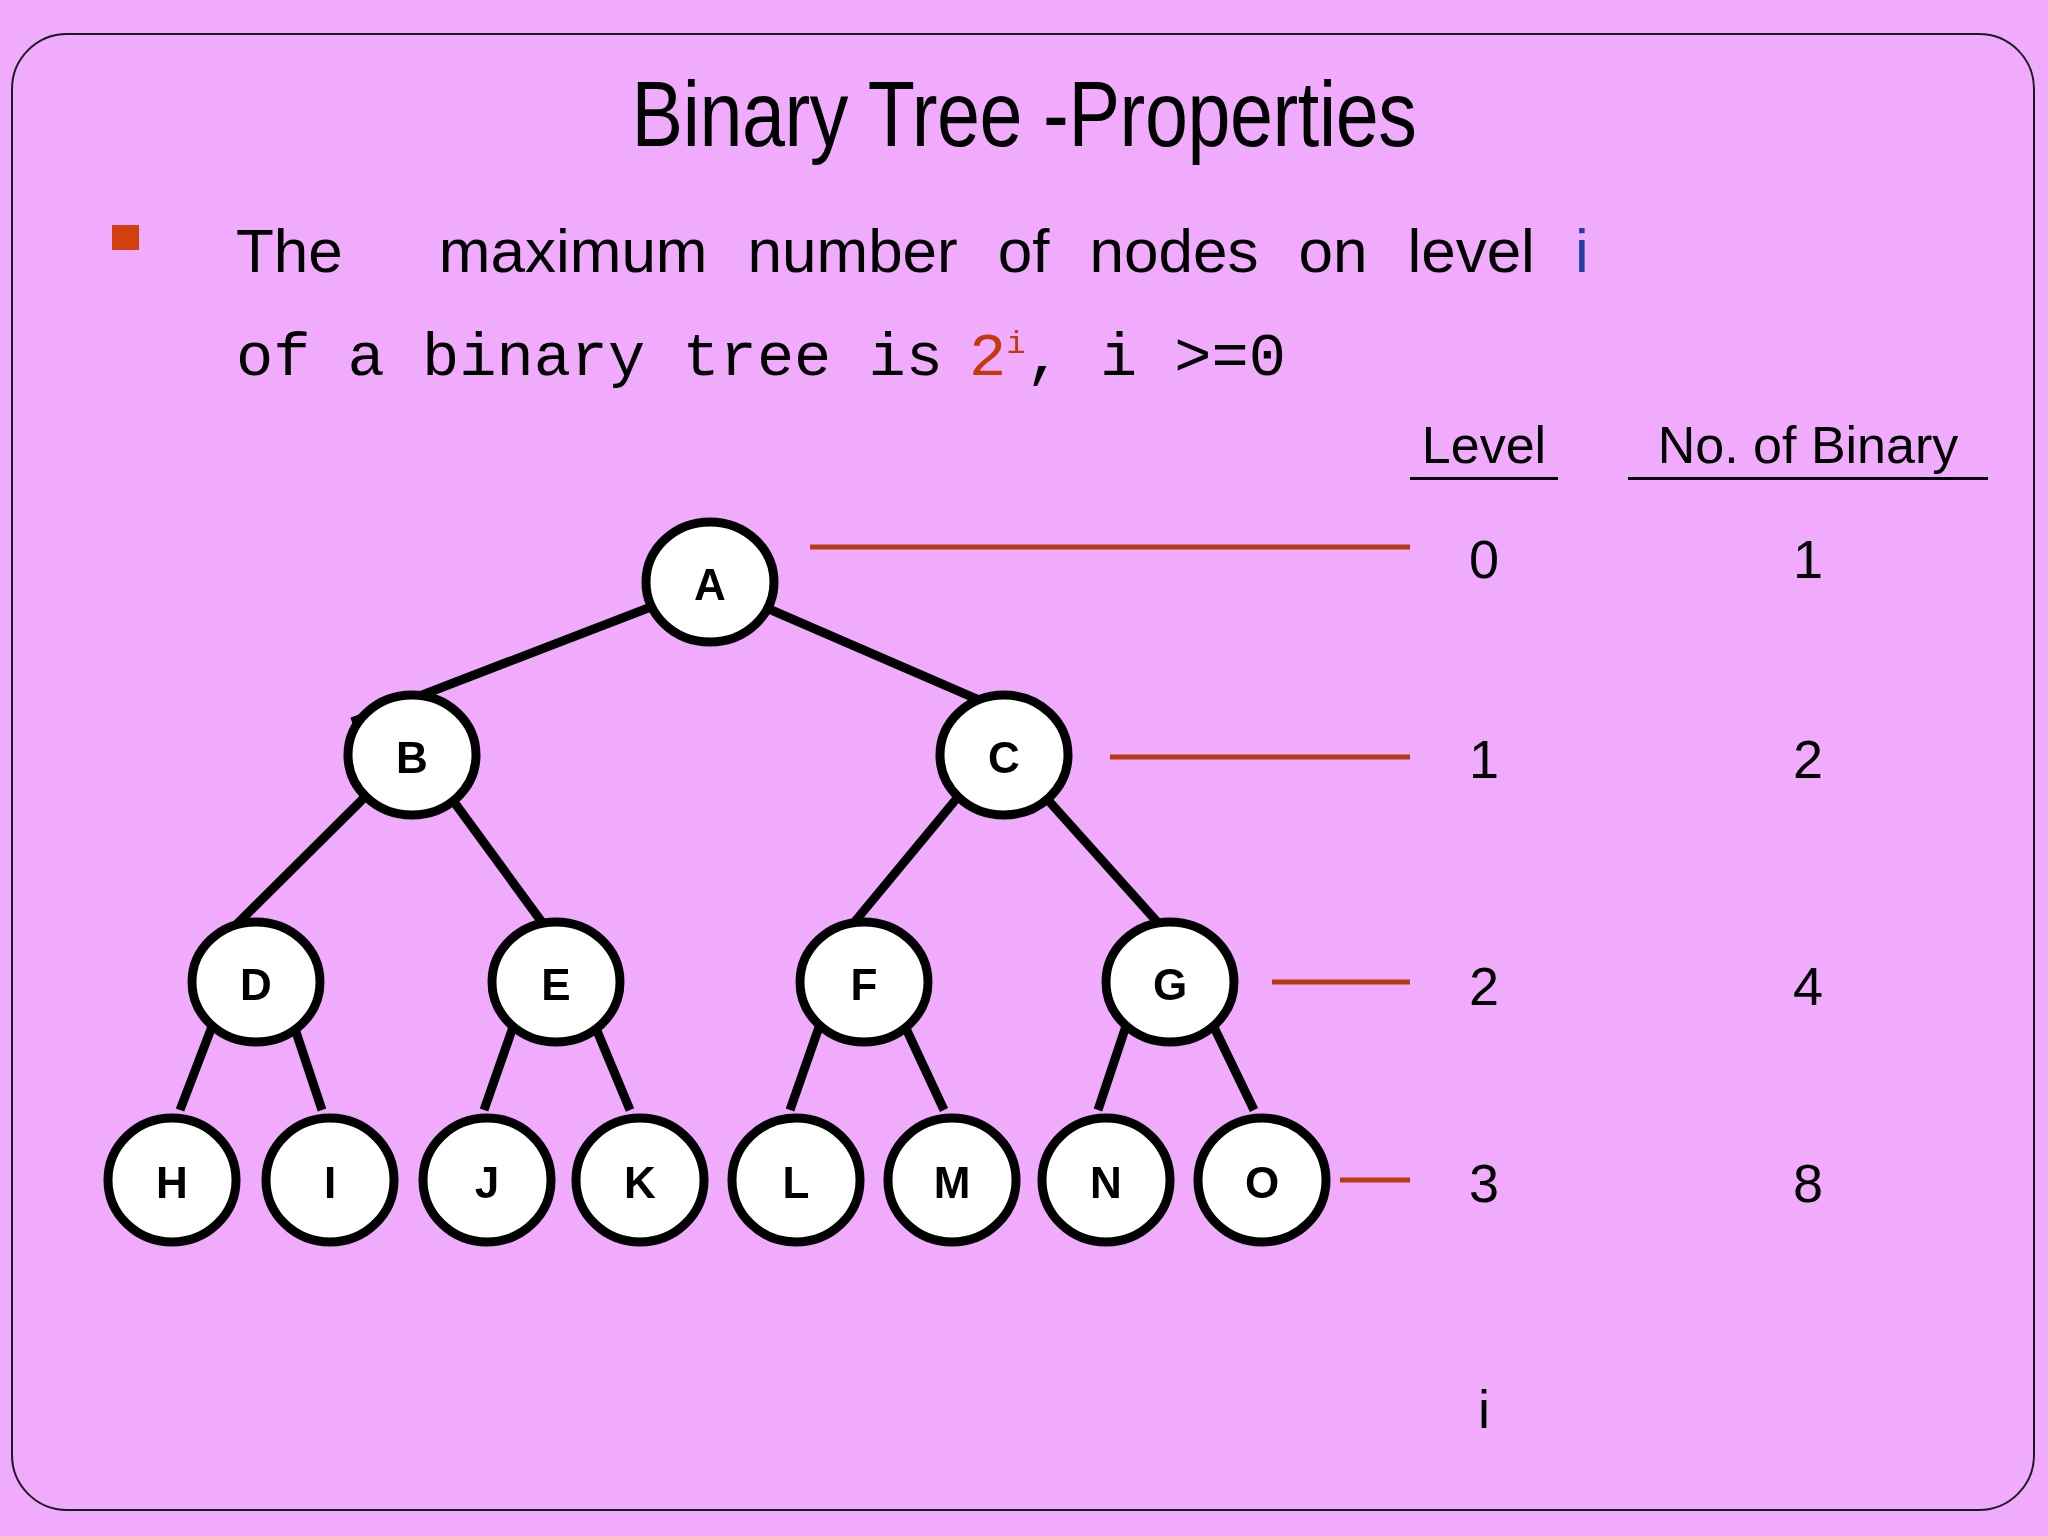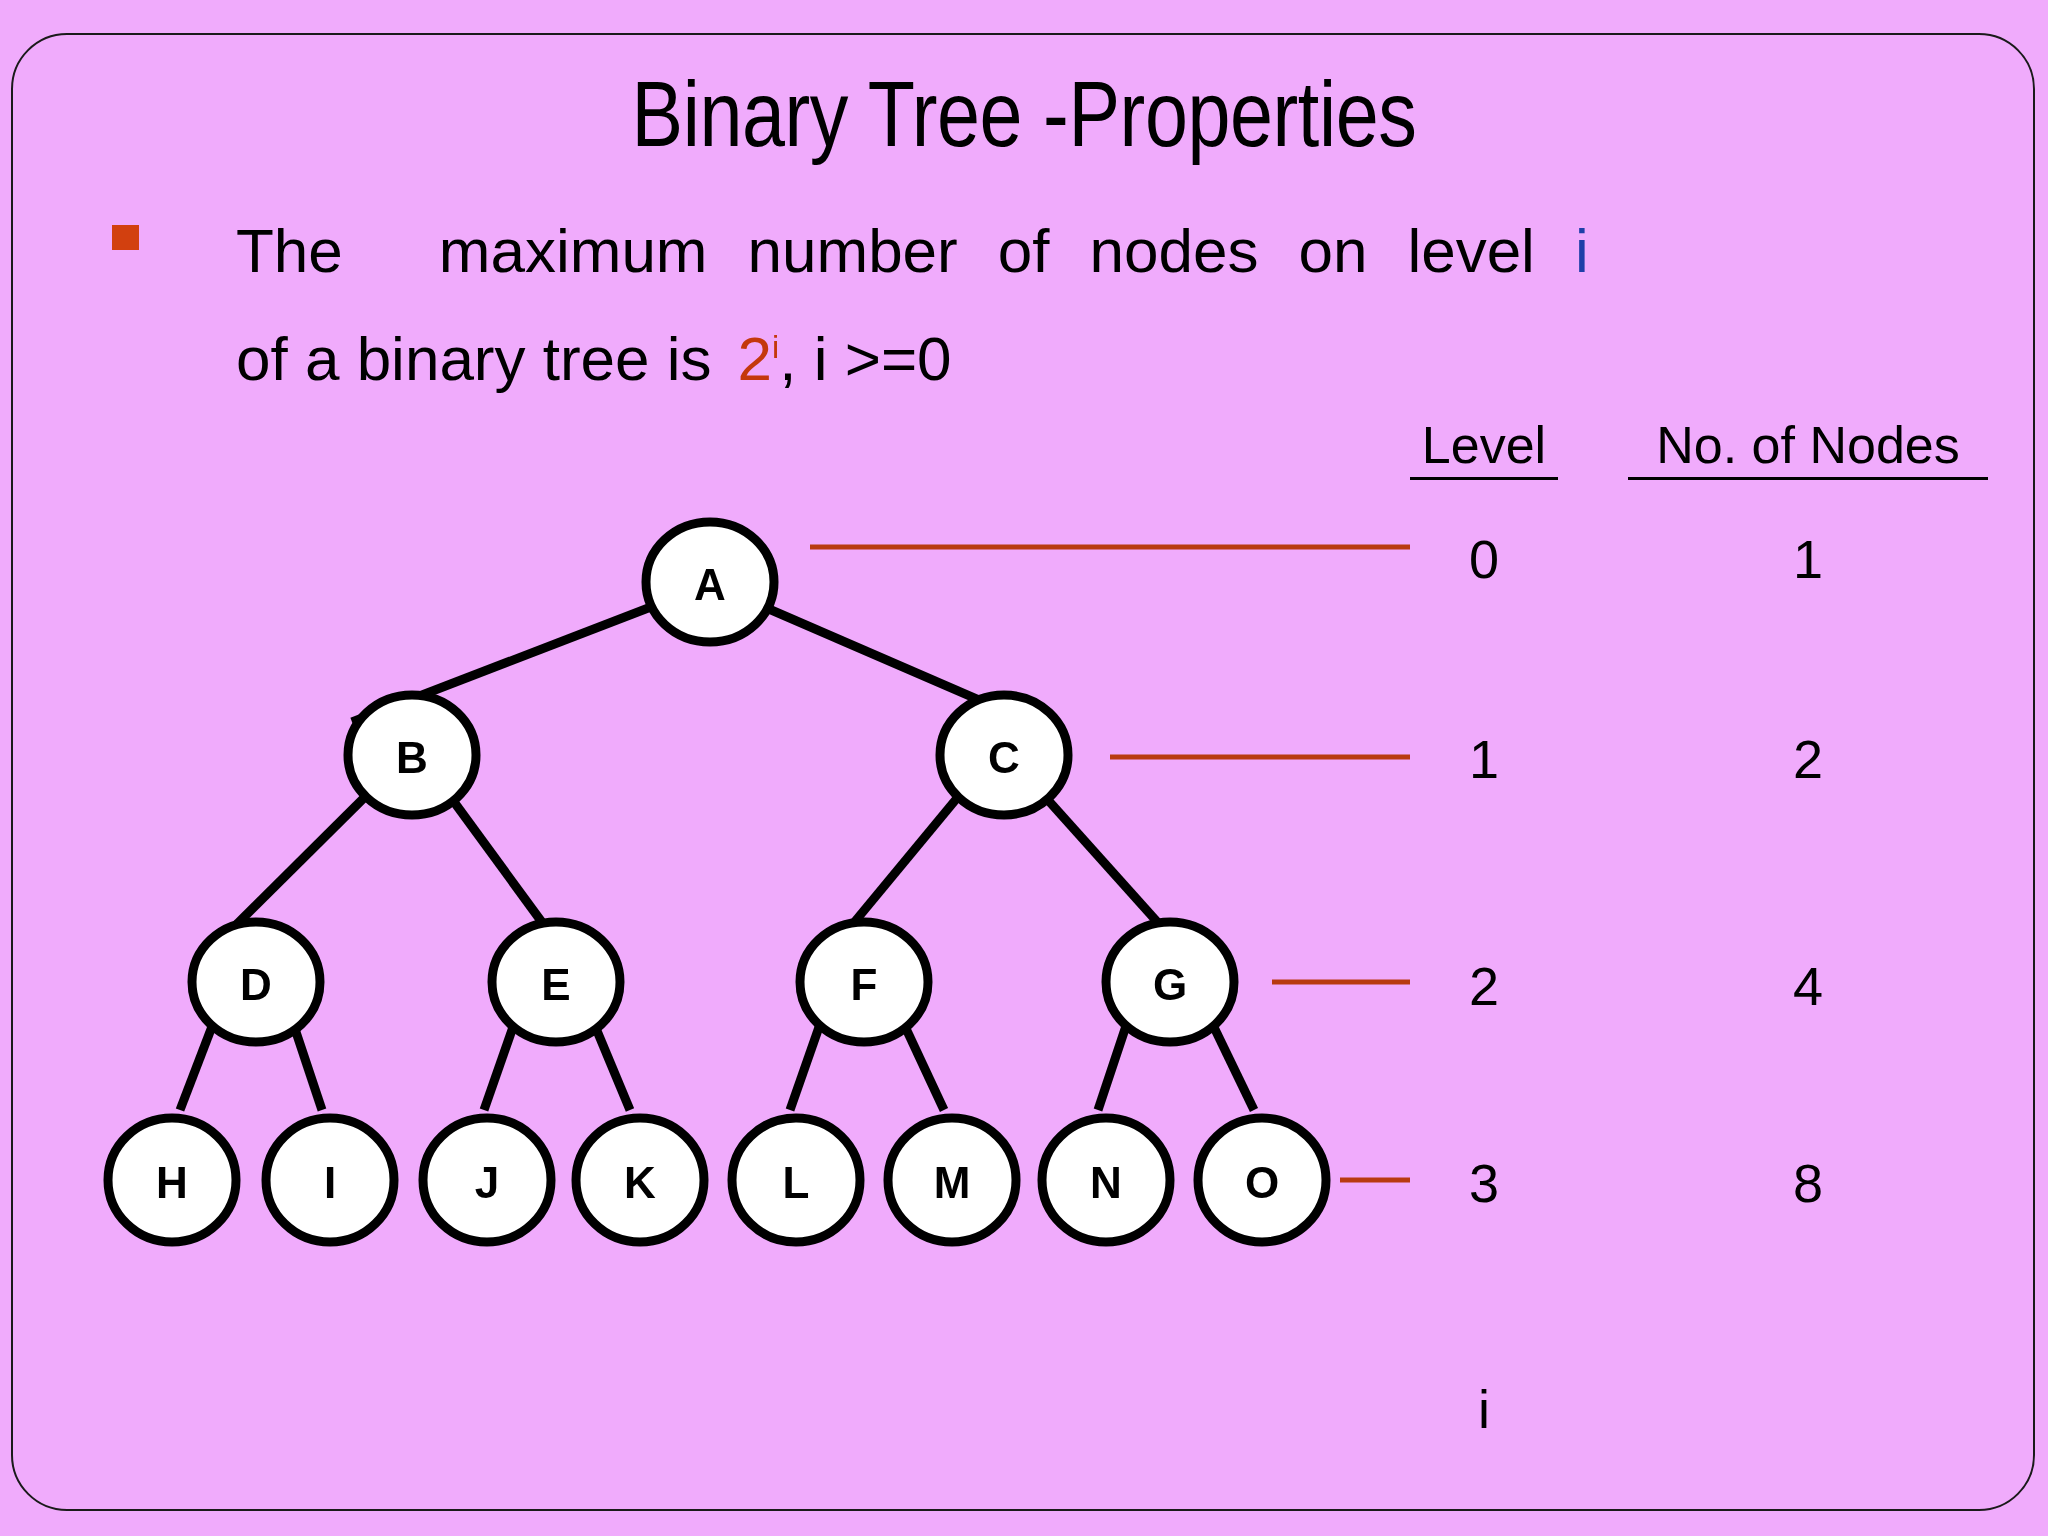--- a/index.html
+++ b/index.html
@@ -74,20 +74,21 @@
   .sp-wide { display:inline-block; width: 96px; }
   .sp-mid  { display:inline-block; width: 40px; }
   .sp-sm   { display:inline-block; width: 26px; }
   .blue-i {
     color: #1f3fa8;
     font-weight: 400;
   }
   .line2 {
     display: block;
     white-space: nowrap;
+    font-family: Liberation Mono, monospace;
   }
   .orange-2 {
     color: #c4380c;
   }
   .sup {
     font-size: 0.52em;
     vertical-align: super;
     line-height: 0;
   }
 
@@ -251,21 +252,21 @@
       <ellipse class="node-circle" cx="1106" cy="1180" rx="64" ry="62"></ellipse>
       <text class="node-label" x="1106" y="1182">N</text>
     </g>
     <g>
       <ellipse class="node-circle" cx="1262" cy="1180" rx="64" ry="62"></ellipse>
       <text class="node-label" x="1262" y="1182">O</text>
     </g>
   </svg>
 
   <div class="col-head" id="head-level">Level</div>
-  <div class="col-head" id="head-nodes">No. of Nodes</div>
+  <div class="col-head" id="head-nodes">No. of Binary</div>
 
   <div class="cell cell-level" style="top:528px;">0</div>
   <div class="cell cell-count" style="top:528px;">1</div>
 
   <div class="cell cell-level" style="top:728px;">1</div>
   <div class="cell cell-count" style="top:728px;">2</div>
 
   <div class="cell cell-level" style="top:955px;">2</div>
   <div class="cell cell-count" style="top:955px;">4</div>
 

